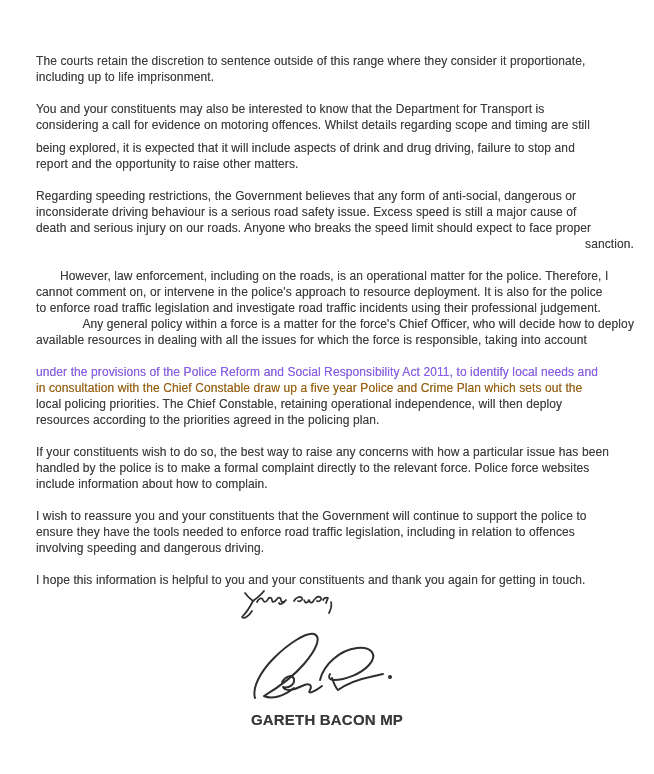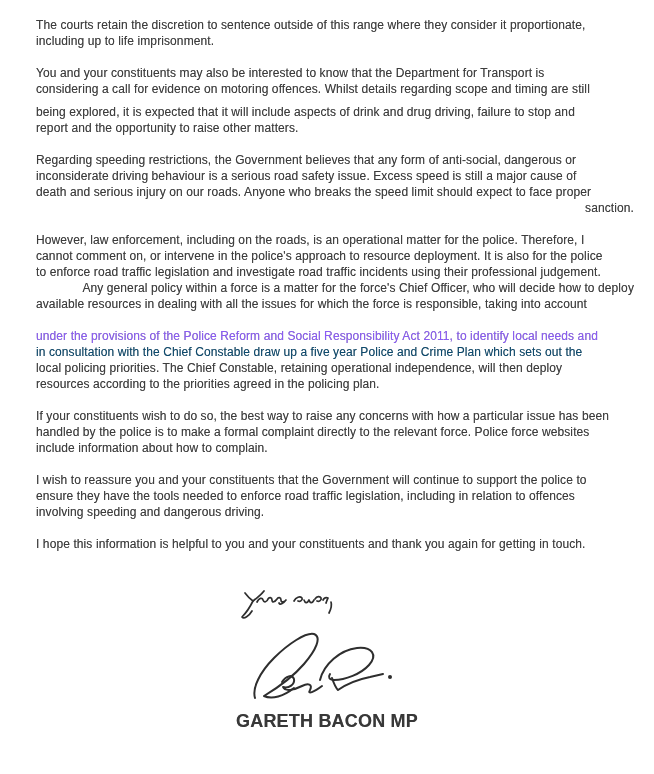--- a/index.html
+++ b/index.html
@@ -57,60 +57,60 @@
   }
   .ink-stroke.thin {
     stroke-width: 1.7;
   }
   .signatory-name {
     position: absolute;
     left: 227px;
     top: 711px;
     width: 200px;
     text-align: center;
-    font-size: 18px;
+    font-size: 15px;
     font-weight: bold;
     letter-spacing: 0.2px;
     color: #383838;
     text-shadow: 0 0 0.5px rgba(60,60,60,0.6);
     white-space: nowrap;
   }
 </style>
 </head>
 <body>
 
 <div class="page" style="background: rgb(255, 255, 255);">
 
   <div class="letter-body" id="letter-body">
       <div class="paragraph">
-        <div class="line" style="color: rgb(61, 61, 61);">The courts retain the discretion to sentence outside of this range where they consider it proportionate,</div>
+        <div class="line" style="color: rgb(61, 61, 61); margin-top: 36px;">The courts retain the discretion to sentence outside of this range where they consider it proportionate,</div>
         <div class="line" style="color: rgb(61, 61, 61);">including up to life imprisonment.</div>
       </div>
       <div class="paragraph">
         <div class="line" style="color: rgb(61, 61, 61);">You and your constituents may also be interested to know that the Department for Transport is</div>
         <div class="line" style="color: rgb(61, 61, 61);">considering a call for evidence on motoring offences. Whilst details regarding scope and timing are still</div>
         <div class="line" style="color: rgb(61, 61, 61); margin-top: 7px;">being explored, it is expected that it will include aspects of drink and drug driving, failure to stop and</div>
         <div class="line" style="color: rgb(61, 61, 61);">report and the opportunity to raise other matters.</div>
       </div>
       <div class="paragraph">
         <div class="line" style="color: rgb(61, 61, 61);">Regarding speeding restrictions, the Government believes that any form of anti-social, dangerous or</div>
         <div class="line" style="color: rgb(61, 61, 61);">inconsiderate driving behaviour is a serious road safety issue. Excess speed is still a major cause of</div>
         <div class="line" style="color: rgb(61, 61, 61);">death and serious injury on our roads. Anyone who breaks the speed limit should expect to face proper</div>
         <div class="line" style="color: rgb(61, 61, 61); text-align: right;">sanction.</div>
       </div>
       <div class="paragraph">
-        <div class="line" style="color: rgb(61, 61, 61);">However, law enforcement, including on the roads, is an operational matter for the police. Therefore, I</div>
+        <div class="line" style="color: rgb(61, 61, 61); margin-left: 24px;">However, law enforcement, including on the roads, is an operational matter for the police. Therefore, I</div>
         <div class="line" style="color: rgb(61, 61, 61);">cannot comment on, or intervene in the police's approach to resource deployment. It is also for the police</div>
         <div class="line" style="color: rgb(61, 61, 61);">to enforce road traffic legislation and investigate road traffic incidents using their professional judgement.</div>
         <div class="line" style="color: rgb(61, 61, 61); text-align: right;">Any general policy within a force is a matter for the force's Chief Officer, who will decide how to deploy</div>
         <div class="line" style="color: rgb(61, 61, 61);">available resources in dealing with all the issues for which the force is responsible, taking into account</div>
       </div>
       <div class="paragraph">
         <div class="line" style="color: #8b5cf6;">under the provisions of the Police Reform and Social Responsibility Act 2011, to identify local needs and</div>
-        <div class="line" style="color: #0c4a6e;">in consultation with the Chief Constable draw up a five year Police and Crime Plan which sets out the</div>
+        <div class="line" style="color: #a16207;">in consultation with the Chief Constable draw up a five year Police and Crime Plan which sets out the</div>
         <div class="line" style="color: rgb(61, 61, 61);">local policing priorities. The Chief Constable, retaining operational independence, will then deploy</div>
         <div class="line" style="color: rgb(61, 61, 61);">resources according to the priorities agreed in the policing plan.</div>
       </div>
       <div class="paragraph">
         <div class="line" style="color: rgb(61, 61, 61);">If your constituents wish to do so, the best way to raise any concerns with how a particular issue has been</div>
         <div class="line" style="color: rgb(61, 61, 61);">handled by the police is to make a formal complaint directly to the relevant force. Police force websites</div>
         <div class="line" style="color: rgb(61, 61, 61);">include information about how to complain.</div>
       </div>
       <div class="paragraph">
         <div class="line" style="color: rgb(61, 61, 61);">I wish to reassure you and your constituents that the Government will continue to support the police to</div>

